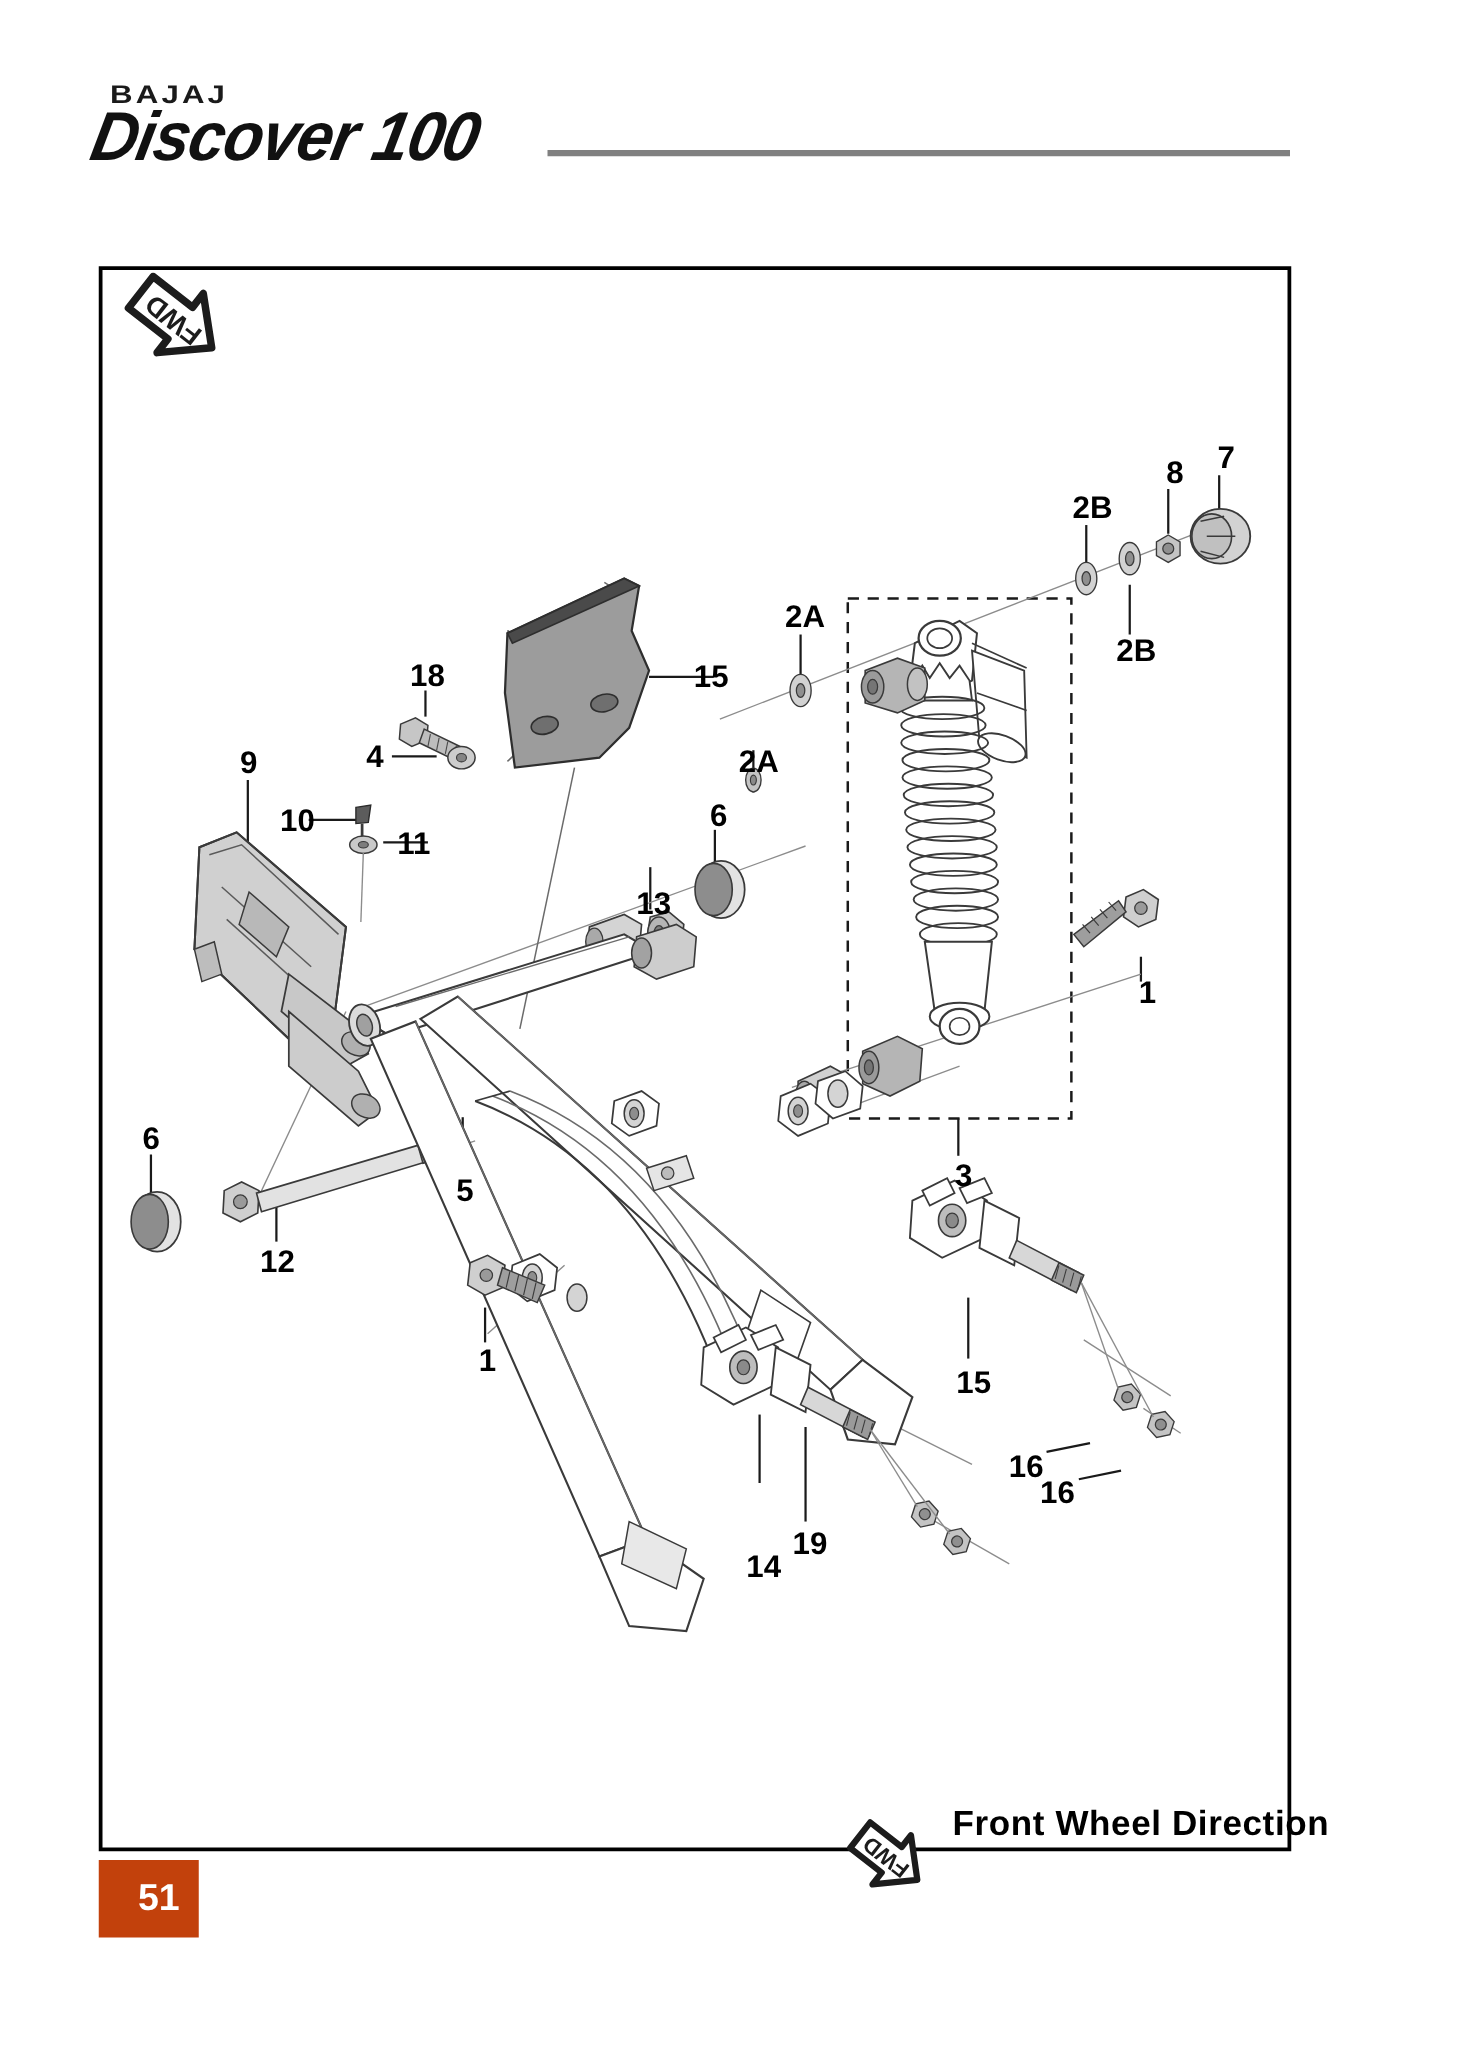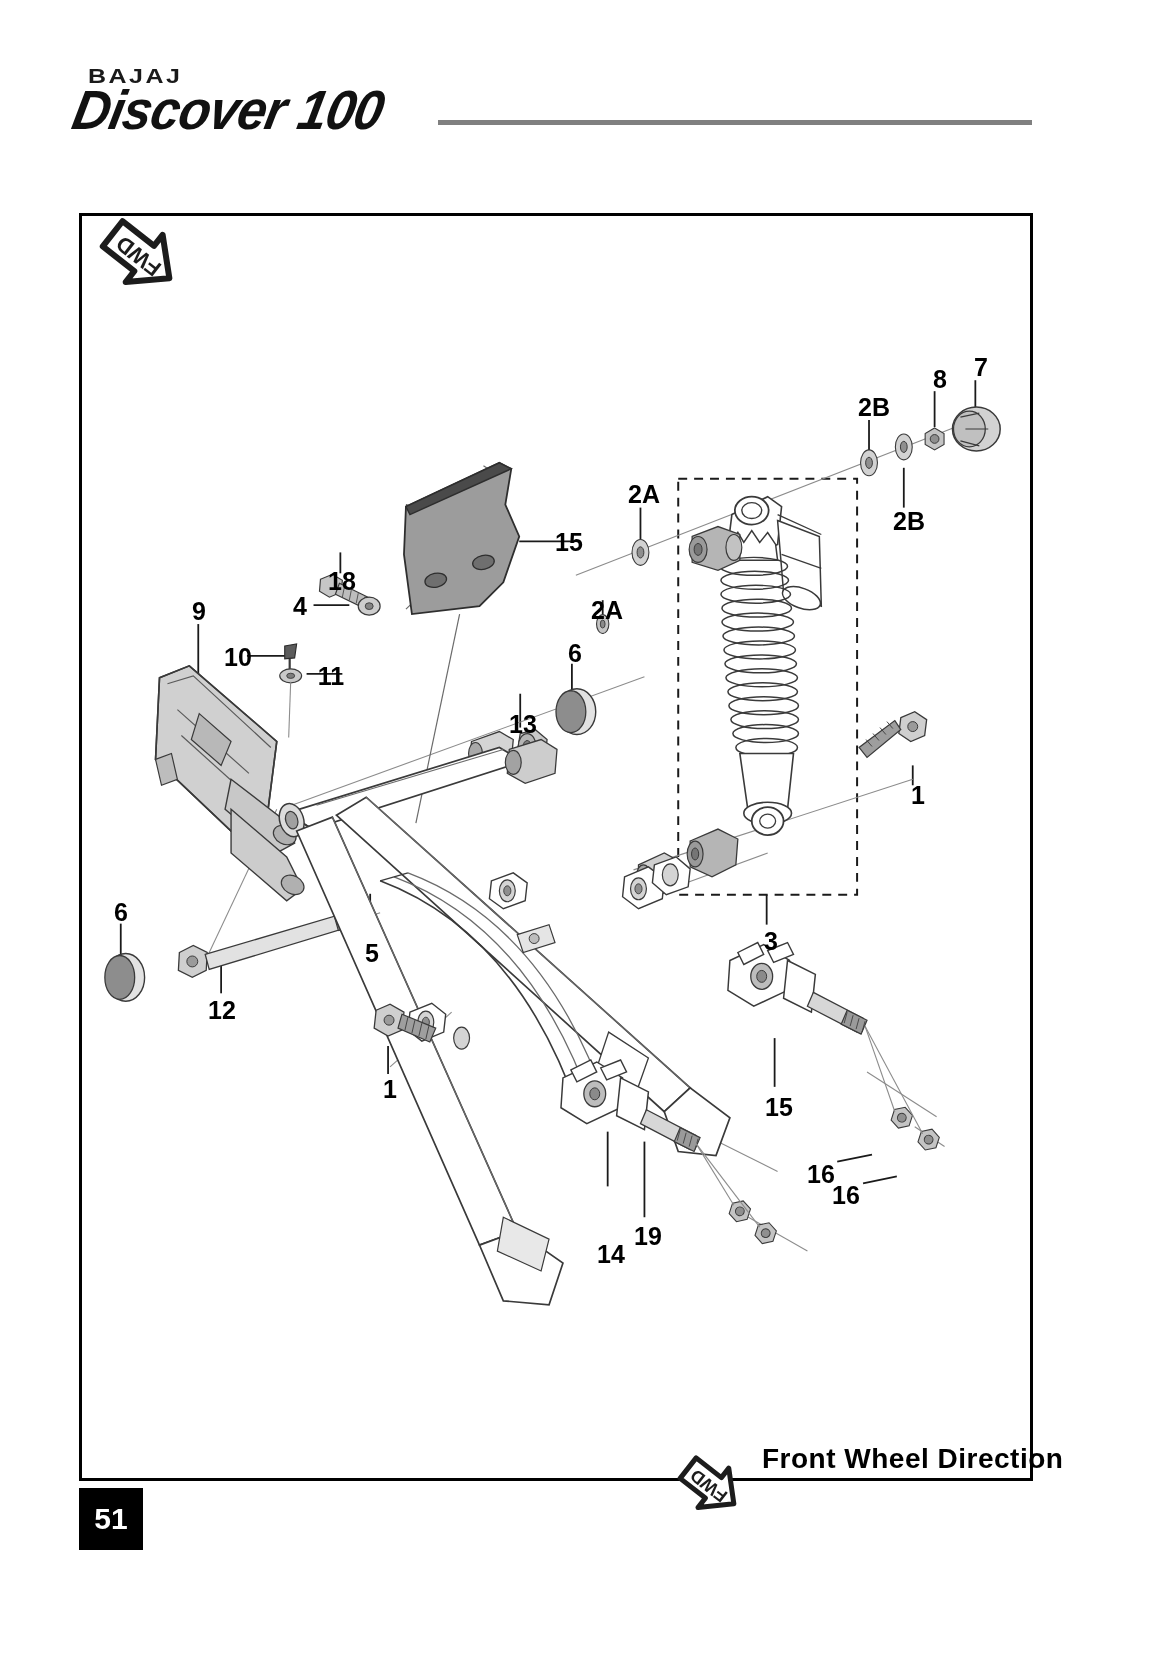--- a/index.html
+++ b/index.html
@@ -88,28 +88,29 @@
   
   #footer {
     position: absolute;
     left: 0; top: 1481px;
     width: 1169px; height: 173px;
   }
   #page-badge {
     position: absolute;
     left: 79px; top: 1488px;
     width: 64px; height: 62px;
-    background: #000000;
+    background: #c2410c;
     color: #fff;
     display: flex;
     align-items: center;
     justify-content: center;
     font-family: "Liberation Sans", sans-serif;
     font-weight: bold;
     font-size: 30px;
+    padding-left: 16px;
   }
   #fwd-badge-footer { left: 674px; top: 1455px; width: 74px; height: 62px; }
   #footer-legend {
     position: absolute;
     left: 762px; top: 1443px;
     font-family: "Liberation Sans", sans-serif;
     font-weight: bold;
     font-size: 28px;
     letter-spacing: 0.5px;
     color: #000;
@@ -500,21 +501,21 @@
 
     <g stroke="#8c8c8c" stroke-width="1.1" fill="none">
       <line x1="788" y1="814" x2="818" y2="900"></line>
       <line x1="788" y1="814" x2="846" y2="922"></line>
       <line x1="618" y1="932" x2="656" y2="994"></line>
       <line x1="618" y1="932" x2="682" y2="1016"></line>
     </g>
 
   </svg>
 
-  <div class="callout" style="left:260px; top:325px;margin-top:40px;">18</div>
+  <div class="callout" style="left:260px; top:325px;">18</div>
   <div class="callout" style="left:218px; top:390px;">4</div>
   <div class="callout" style="left:487px; top:326px;">15</div>
   <div class="callout" style="left:562px; top:278px;">2A</div>
   <div class="callout" style="left:525px; top:394px;">2A</div>
   <div class="callout" style="left:792px; top:191px;">2B</div>
   <div class="callout" style="left:827px; top:305px;">2B</div>
   <div class="callout" style="left:858px; top:163px;">8</div>
   <div class="callout" style="left:899px; top:151px;">7</div>
   <div class="callout" style="left:117px; top:395px;">9</div>
   <div class="callout" style="left:156px; top:441px;">10</div>

